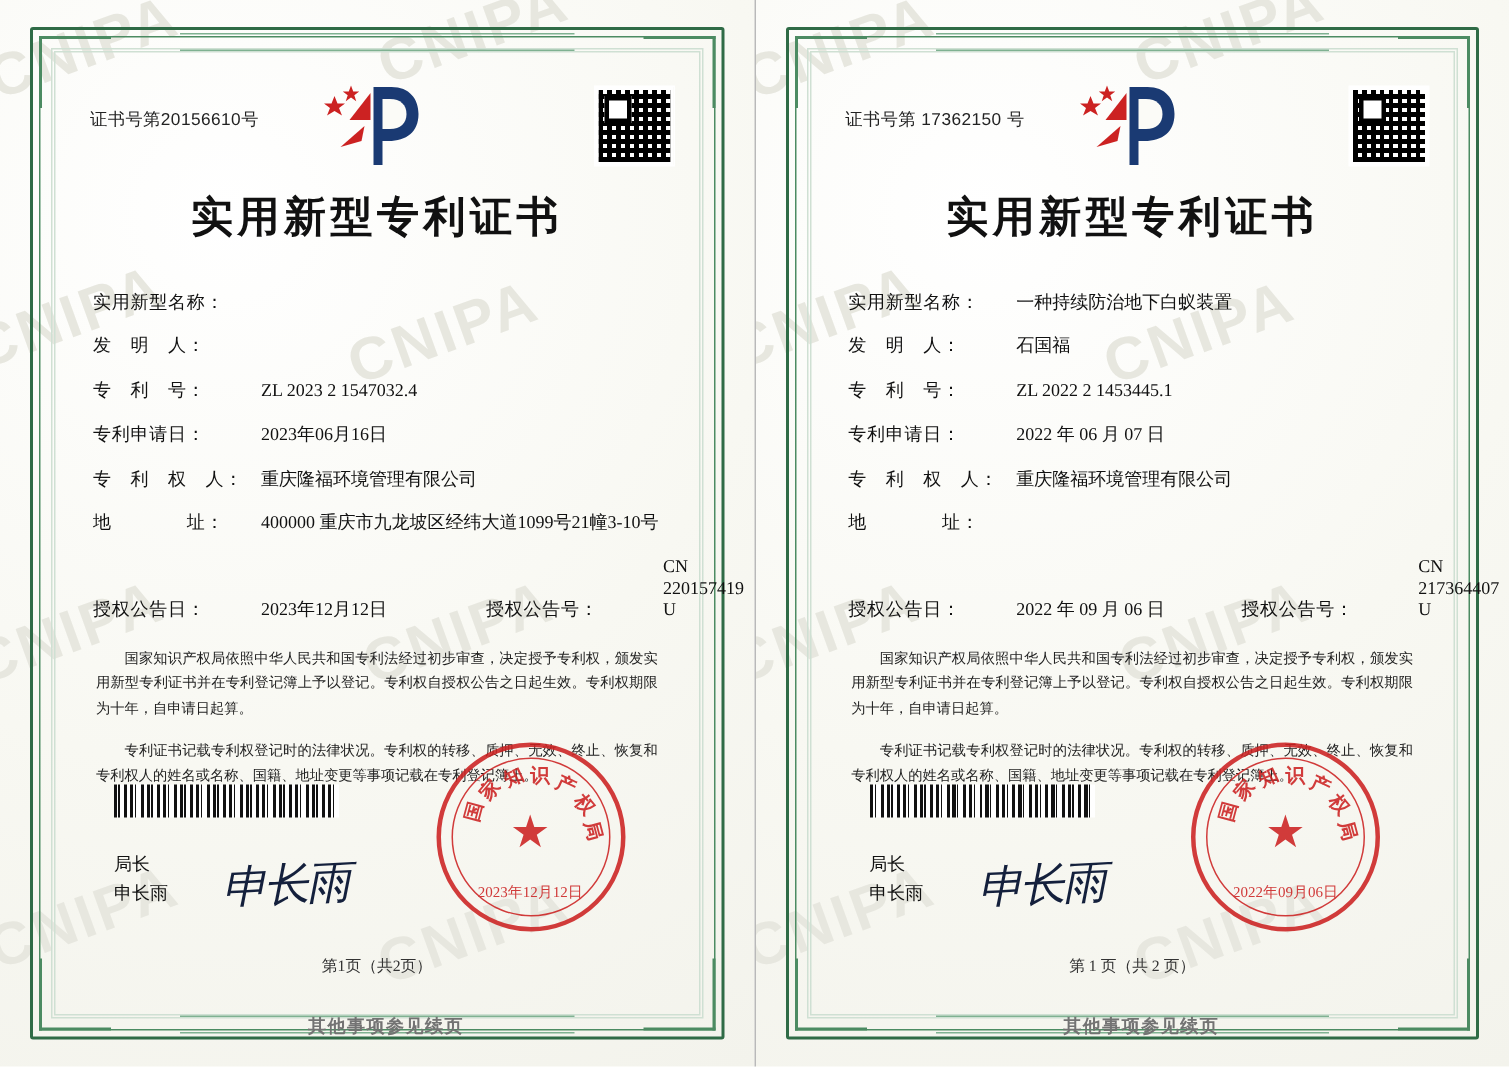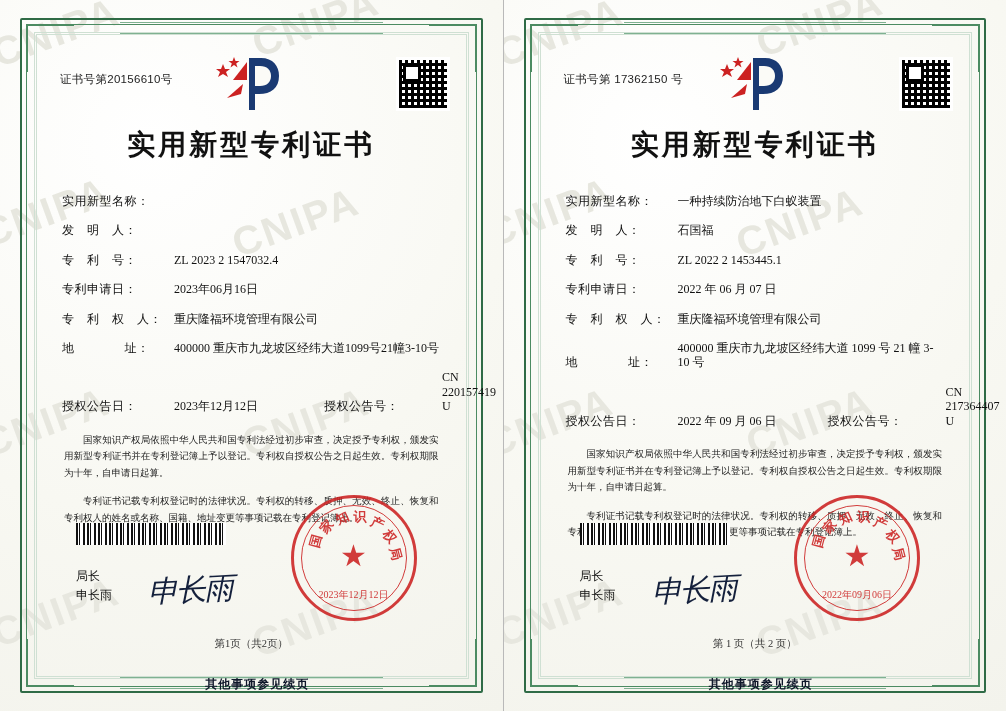--- a/index.html
+++ b/index.html
@@ -235,21 +235,21 @@
     font-size:10.5px;
     color:#333;
   }
   .footnote{
     position:absolute;
     left:12px;right:0;bottom:18px;
     text-align:center;
     font-family:"Liberation Serif", serif;
     font-size:12px;
     font-weight:bold;
-    color:#0f172a;
+    color:#737373;
     letter-spacing:1px;
   }
 </style>
 </head>
 <body>
 
 <div class="sheet">
 
   <div class="cert left">
     <div class="paper-tint"></div>
@@ -412,21 +412,20 @@
         <div class="frow">
           <div class="flabel">专利申请日：</div>
           <div class="fval">2022 年 06 月 07 日</div>
         </div>
         <div class="frow">
           <div class="flabel">专　利　权　人：</div>
           <div class="fval">重庆隆福环境管理有限公司</div>
         </div>
         <div class="frow">
           <div class="flabel">地　　　　址：</div>
-          <div class="fval">400000 重庆市九龙坡区经纬大道 1099 号 21 幢 3-10 号</div>
         </div>
         <div class="frow dual">
           <div class="flabel">授权公告日：</div>
           <div class="fval">2022 年 09 月 06 日</div>
           <div class="flabel2">授权公告号：</div>
           <div class="fval2">CN 217364407 U</div>
         </div>
       </div>
 
       <div class="para">

